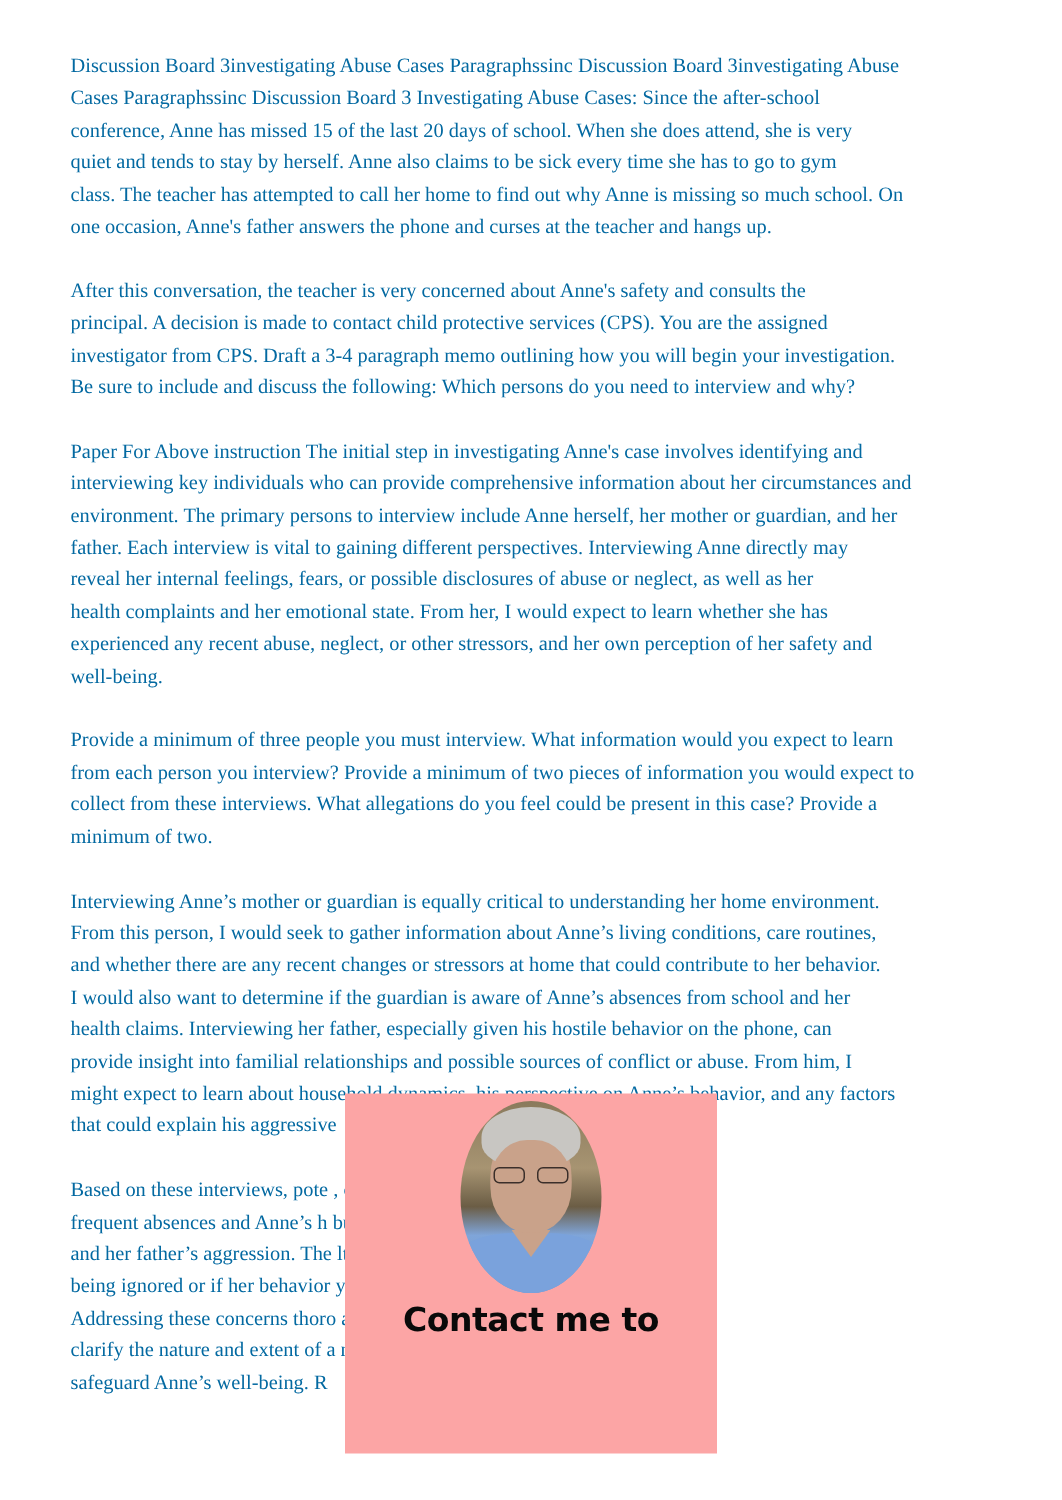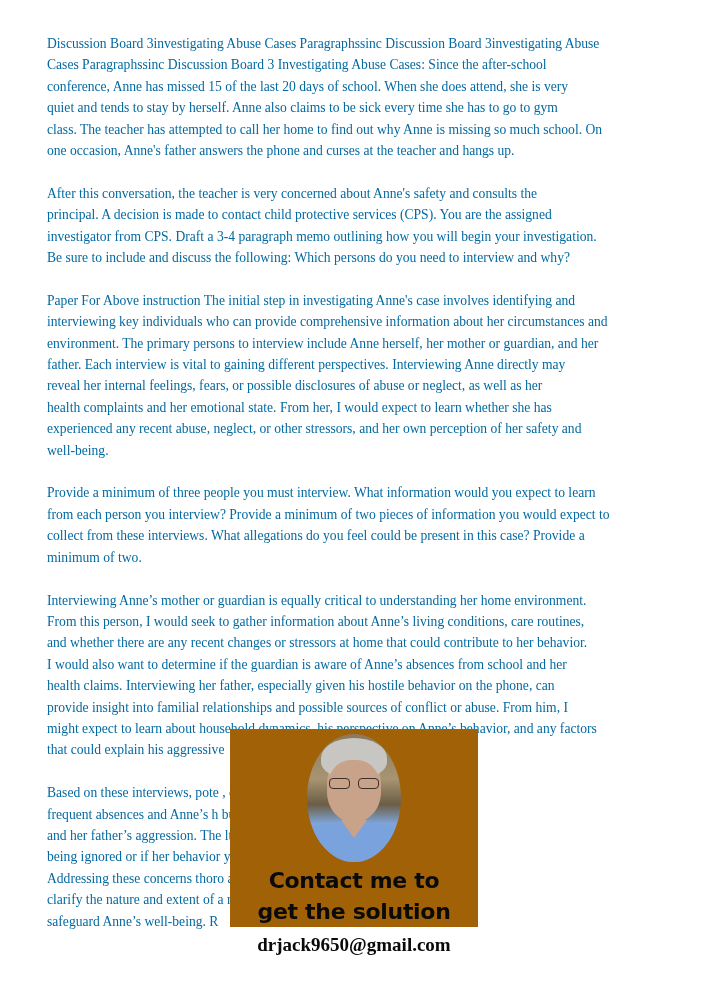--- a/index.html
+++ b/index.html
@@ -25,22 +25,22 @@
     }
     .page p {
       margin: 0 0 21.4px 0;
       white-space: pre-line;
     }
     .promo-card {
       position: absolute;
       left: 230px;
       top: 729px;
       width: 248px;
-      height: 198px;
-      background: #a16207;
+      height: 240px;
+      background: #fca5a5;
     }
     .photo {
       position: absolute;
       left: 77px;
       top: 5px;
       width: 94px;
       height: 128px;
       border-radius: 50%;
       overflow: hidden;
       background: linear-gradient(180deg, #8a7a5c 0%, #a79472 35%, #6b5d45 55%, #7fa5d9 70%, #6f97d2 100%);
@@ -164,15 +164,13 @@
     <div class="collar"></div>
     <div class="face"></div>
     <div class="hair"></div>
     <div class="face" style="top:26px;height:62px;"></div>
     <div class="glasses">
         <span></span>
         <span></span>
       </div>
   </div>
   <div class="cta line1">Contact me to</div>
-  <div class="cta line2">get the solution</div>
-  <div class="email">drjack9650@gmail.com</div>
 </div>
 
 </body></html>

